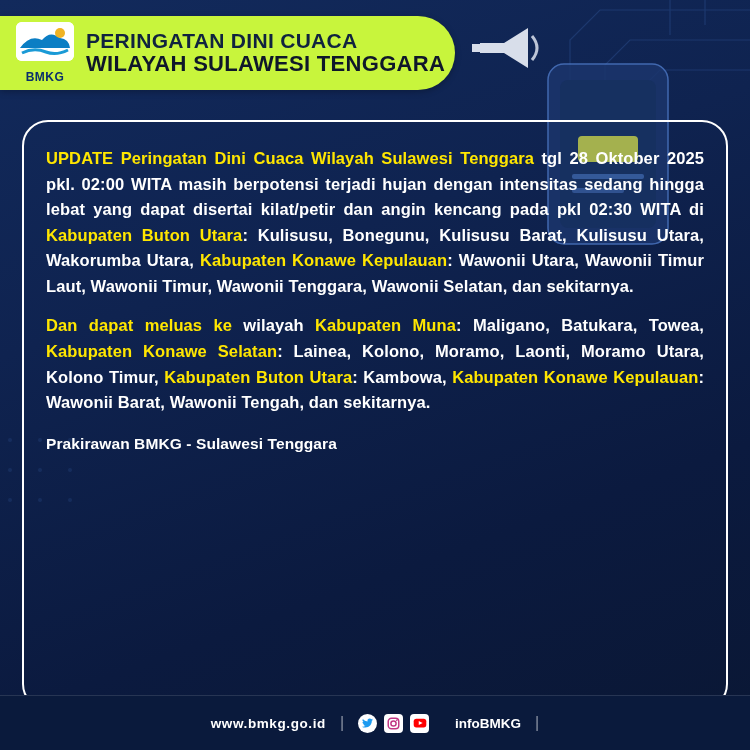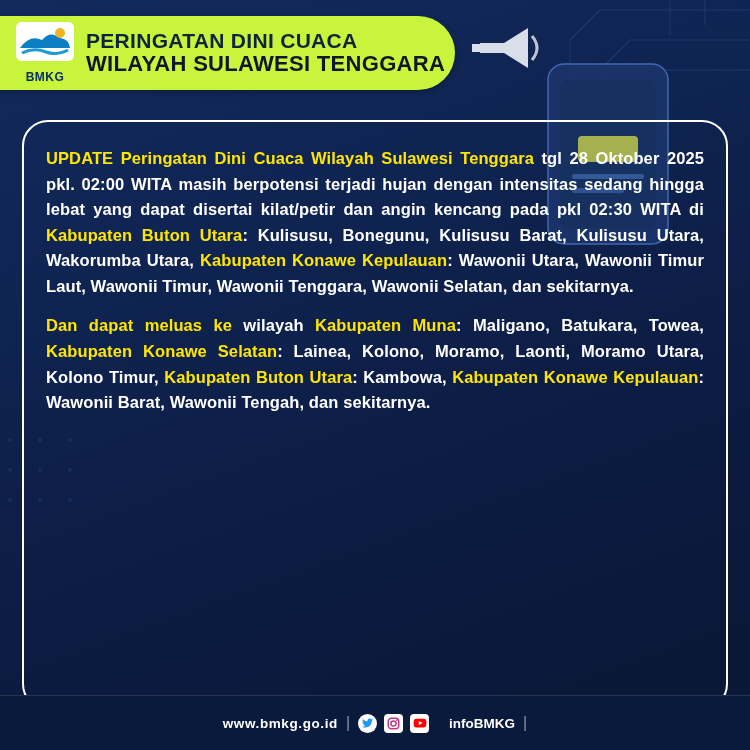--- a/index.html
+++ b/index.html
@@ -145,21 +145,21 @@
     position: absolute;
     left: 0;
     bottom: 0;
     width: 750px;
     height: 54px;
     background: #0a1a3c;
     border-top: 1px solid rgba(255,255,255,0.12);
     display: flex;
     align-items: center;
     justify-content: center;
-    gap: 8px;
+    gap: 14px;
   }
   .footer-site {
     color: #ffffff;
     font-size: 13.5px;
     font-weight: bold;
     letter-spacing: 0.6px;
   }
   .divider {
     color: rgba(255,255,255,0.5);
     font-size: 16px;
@@ -270,20 +270,21 @@
         <div class="title-line1">PERINGATAN DINI CUACA</div>
         <div class="title-line2">WILAYAH SULAWESI TENGGARA</div>
       </div>
     </div>
   </div>
 
   <div class="card">
     <div class="body-text">
       <p class="para"><span class="hl">UPDATE Peringatan Dini Cuaca Wilayah Sulawesi Tenggara</span><span> tgl 28 Oktober 2025 pkl. 02:00 WITA masih berpotensi terjadi hujan dengan intensitas sedang hingga lebat yang dapat disertai kilat/petir dan angin kencang pada pkl 02:30 WITA di </span><span class="hl">Kabupaten Buton Utara</span><span>: Kulisusu, Bonegunu, Kulisusu Barat, Kulisusu Utara, Wakorumba Utara, </span><span class="hl">Kabupaten Konawe Kepulauan</span><span>: Wawonii Utara, Wawonii Timur Laut, Wawonii Timur, Wawonii Tenggara, Wawonii Selatan, dan sekitarnya.</span></p>
       <p class="para"><span class="hl">Dan dapat meluas ke</span><span> wilayah </span><span class="hl">Kabupaten Muna</span><span>: Maligano, Batukara, Towea, </span><span class="hl">Kabupaten Konawe Selatan</span><span>: Lainea, Kolono, Moramo, Laonti, Moramo Utara, Kolono Timur, </span><span class="hl">Kabupaten Buton Utara</span><span>: Kambowa, </span><span class="hl">Kabupaten Konawe Kepulauan</span><span>: Wawonii Barat, Wawonii Tengah, dan sekitarnya.</span></p>
+      <div class="signature">Prakirawan BMKG - Sulawesi Tenggara</div>
     </div>
   </div>
 
   <div class="footer">
     <span class="footer-site">www.bmkg.go.id</span>
     <span class="divider">|</span>
     <span class="social">
       <span class="sicon circle">
         <svg viewBox="0 0 16 16" width="13" height="13">
             <path d="M15 3.3c-.5.2-1 .4-1.6.5.6-.4 1-.9 1.2-1.6-.5.3-1.1.6-1.8.7A2.8 2.8 0 0 0 8 5.5 8 8 0 0 1 2.2 2.6a2.8 2.8 0 0 0 .9 3.7c-.5 0-.9-.1-1.3-.3 0 1.4 1 2.5 2.3 2.8-.4.1-.8.1-1.2 0a2.8 2.8 0 0 0 2.6 2A5.6 5.6 0 0 1 1 11.9 7.9 7.9 0 0 0 5.3 13c5.2 0 8-4.3 8-8v-.4c.6-.4 1.1-.9 1.7-1.3z" fill="#1d9bf0"></path>

